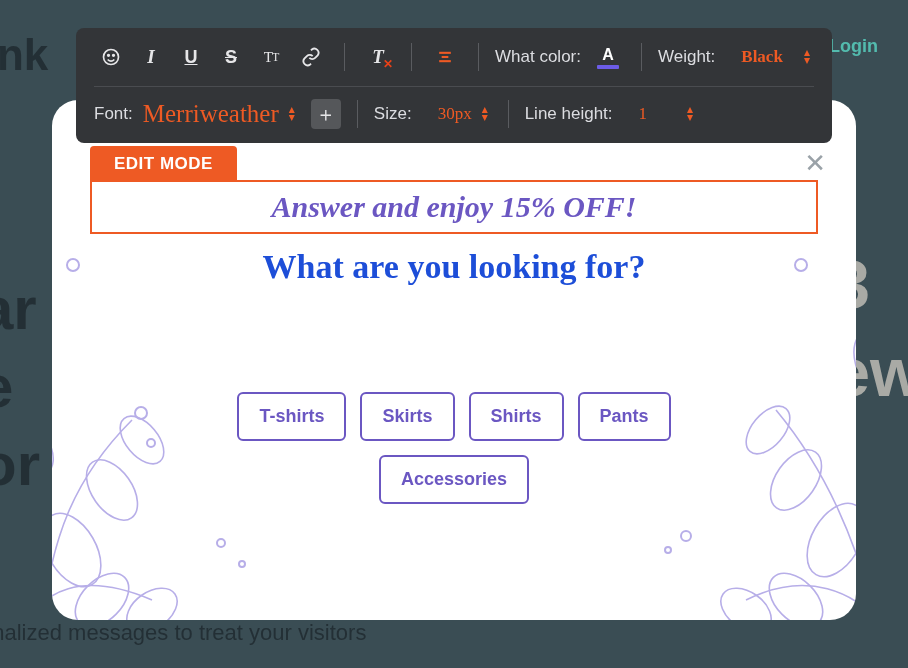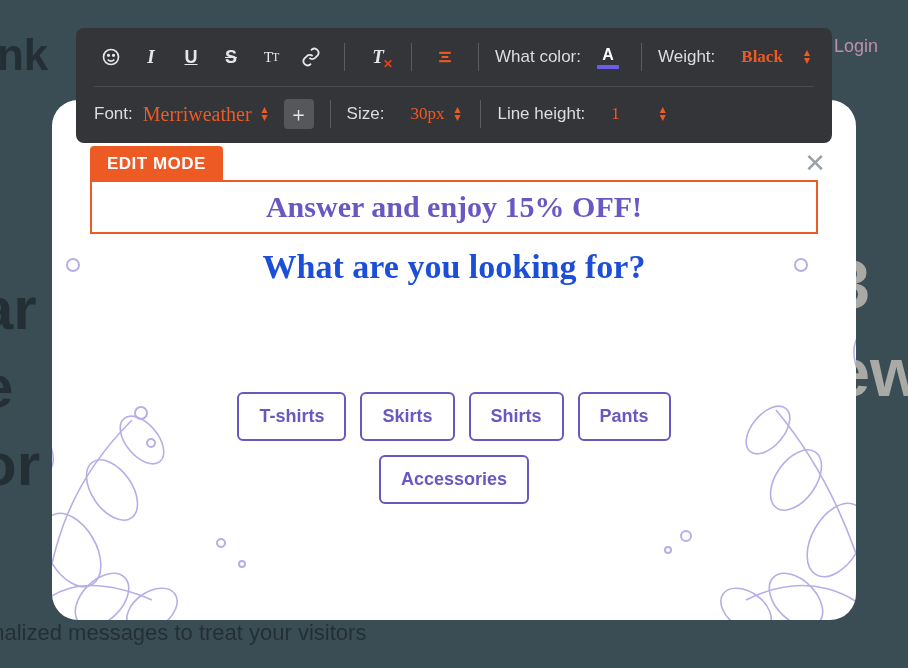--- a/index.html
+++ b/index.html
@@ -23,22 +23,22 @@
       left: -30px;
       font-size: 44px;
       font-weight: 800;
       color: #1a2328;
     }
     .bg-login {
       position: absolute;
       top: 36px;
       right: 30px;
       font-size: 18px;
-      font-weight: 400;
-      color: #f9a8d4;
+      font-weight: 700;
+      color: #5eead4;
     }
     .bg-headline {
       position: absolute;
       left: -20px;
       top: 270px;
       font-size: 60px;
       font-weight: 800;
       color: #1a2328;
       line-height: 1.3;
     }
@@ -105,21 +105,21 @@
       height: 30px;
     }
     .tb-label {
       color: #dcdde1;
       font-size: 17px;
       margin-right: 4px;
     }
     .tb-value {
       color: #ee5a24;
       font-family: Georgia, 'Times New Roman', serif;
-      font-size: 20px;
+      font-size: 25px;
       margin-right: 4px;
     }
     .tb-value.sans {
       font-family: Liberation Serif, serif;
       font-size: 17px;
       margin-left: 16px;
     }
     .tb-stepper {
       display: flex;
       flex-direction: column;
@@ -172,36 +172,37 @@
       font-weight: 300;
     }
     .edit-badge {
       position: absolute;
       top: 46px;
       left: 38px;
       background: #ee5a24;
       color: #fff;
       font-size: 17px;
       font-weight: 700;
-      padding: 8px 17px;
+      padding: 8px 24px;
       border-radius: 4px 4px 0 0;
       letter-spacing: 0.5px;
     }
     .editable-heading {
       position: absolute;
       top: 80px;
       left: 38px;
       right: 38px;
       border: 2px solid #ee5a24;
       padding: 8px 10px;
       text-align: center;
       font-family: Georgia, 'Times New Roman', serif;
       font-weight: 900;
       font-size: 30px;
       color: #6b57c2;
+      font-style: italic;
     }
     .main-heading {
       position: absolute;
       top: 138px;
       left: 0;
       right: 0;
       text-align: center;
       font-family: Georgia, 'Times New Roman', serif;
       font-weight: 900;
       font-size: 34px;

